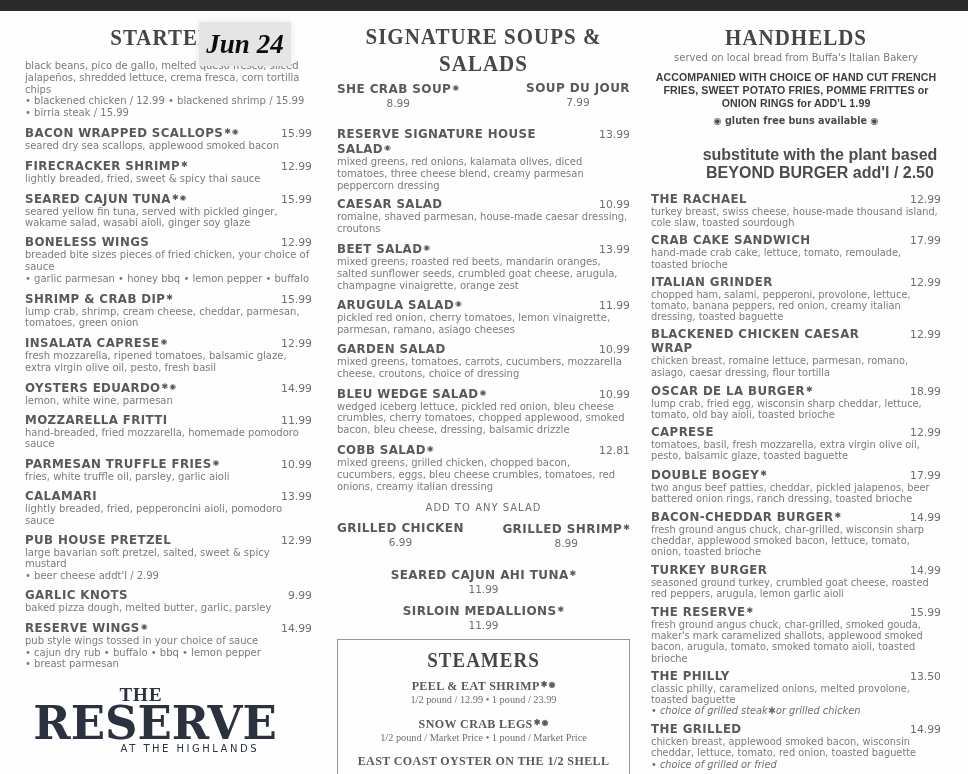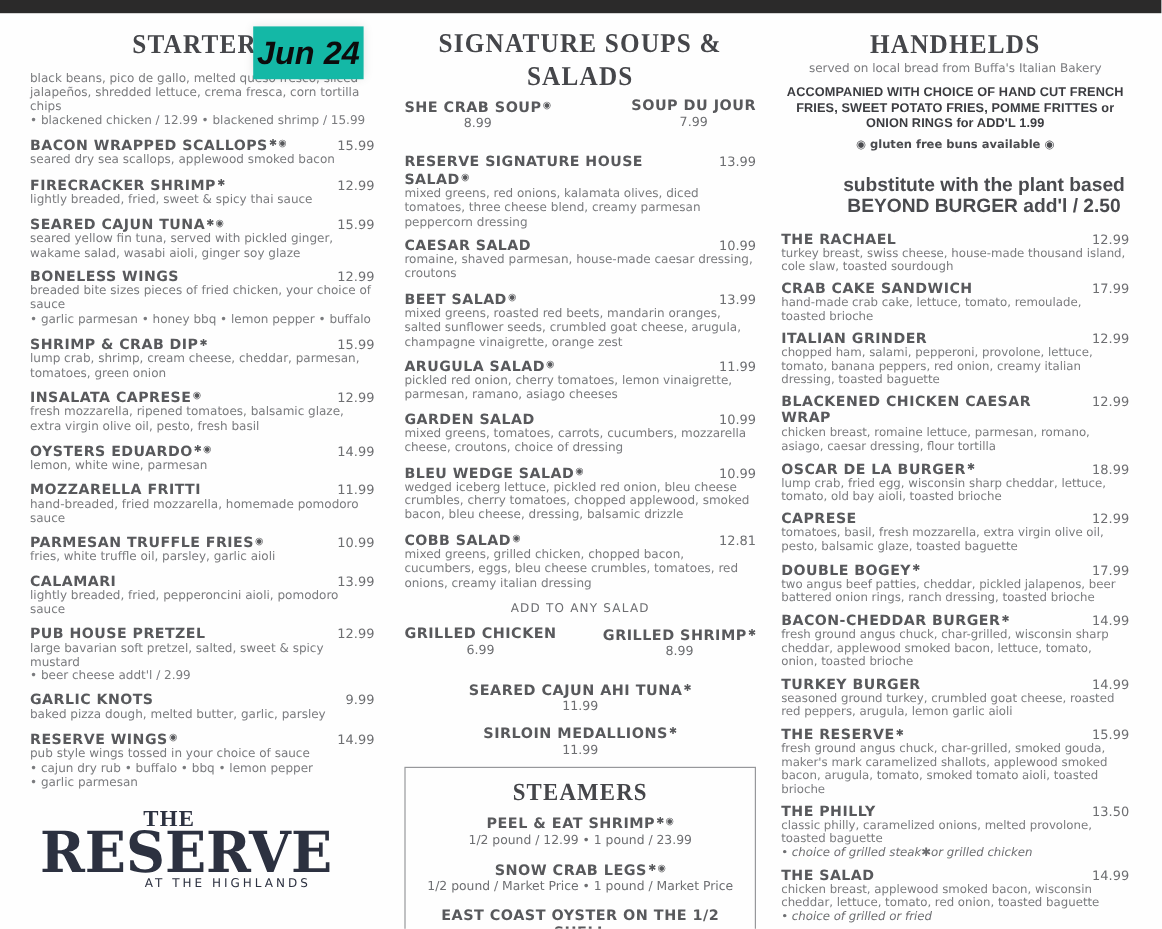--- a/index.html
+++ b/index.html
@@ -45,39 +45,39 @@
   .cline{font-size:10.3px;color:#6d6e71;margin-top:1px;}
 
   .add-label{
     text-align:center;font-size:10px;letter-spacing:1px;color:#6d6e71;
     margin:10px 0 8px 0;
   }
   .steam-box{
     border:1px solid #97989b;margin-top:8px;padding:10px 8px 14px 8px;
   }
   .steam-box .sec-title{font-size:19px;margin-bottom:10px;}
-  .steam-box .citem{margin-bottom:11px;}
+  .steam-box .citem{margin-bottom:11px;font-family:Liberation Serif, serif;}
 
   
   .hh-sub{text-align:center;font-size:10px;color:#7a7b7e;margin:2px 0 8px 0;}
   .hh-acc{
     font-family:"Liberation Sans", sans-serif;font-weight:700;
     text-align:center;font-size:10.6px;line-height:13px;color:#3b3c40;
     letter-spacing:.1px;margin-bottom:5px;
   }
   .hh-gf{text-align:center;font-weight:700;font-size:9.6px;color:#4a4b4f;margin-bottom:20px;}
   .hh-beyond{text-align:center;font-weight:700;font-size:16px;color:#4a4b4f;margin-bottom:10px;
     font-family:"Liberation Sans", sans-serif;margin-left:48px;}
 
   
   .stamp{
-    position:absolute;left:211px;top:22px;width:92px;height:44px;
-    background:#14b8a6;box-shadow:0 0 8px rgba(0,0,0,.10);
+    position:absolute;left:199px;top:22px;width:92px;height:44px;
+    background:#e5e5e5;box-shadow:0 0 8px rgba(0,0,0,.10);
     display:flex;align-items:center;justify-content:center;
-    font-family:Liberation Sans, sans-serif;font-style:italic;font-weight:700;
+    font-family:Liberation Serif, serif;font-style:italic;font-weight:700;
     font-size:27px;color:#0c0c0c;z-index:5;
   }
 
   
   .logo{margin-top:14px;width:260px;color:#2c3140;}
   .logo-the{
     font-family:"Liberation Serif", serif;font-weight:700;
     font-size:19px;letter-spacing:1px;text-align:center;
     margin-left:-28px;margin-bottom:-7px;
   }
@@ -97,20 +97,21 @@
 <div class="topbar"></div>
 
 <div class="stamp">Jun 24</div>
 
 <div id="col1" class="col">
   <div class="sec-title">STARTERS</div>
   <div id="starters-list">
       <div class="item">
         <div class="idesc">black beans, pico de gallo, melted queso fresco, sliced jalapeños, shredded lettuce, crema fresca, corn tortilla chips</div>
         <div class="idesc">• blackened chicken / 12.99 • blackened shrimp / 15.99</div>
+        <div class="idesc">• birria steak / 15.99</div>
       </div>
       <div class="item">
         <div class="irow">
           <span class="iname">BACON WRAPPED SCALLOPS<span class="sym">✱</span><span class="sym">◉</span></span>
           <span class="iprice">15.99</span>
         </div>
         <div class="idesc">seared dry sea scallops, applewood smoked bacon</div>
       </div>
       <div class="item">
         <div class="irow">
@@ -191,21 +192,21 @@
         </div>
         <div class="idesc">baked pizza dough, melted butter, garlic, parsley</div>
       </div>
       <div class="item">
         <div class="irow">
           <span class="iname">RESERVE WINGS<span class="sym">◉</span></span>
           <span class="iprice">14.99</span>
         </div>
         <div class="idesc">pub style wings tossed in your choice of sauce</div>
         <div class="idesc">• cajun dry rub • buffalo • bbq • lemon pepper</div>
-        <div class="idesc">• garlic  parmesan</div>
+        <div class="idesc">• breast  parmesan</div>
       </div>
     </div>
   <div class="logo">
     <div class="logo-the">THE</div>
     <div class="logo-name">RESERVE</div>
     <div class="logo-tag">AT THE HIGHLANDS</div>
   </div>
 </div>
 
 <div id="col2" class="col">
@@ -391,21 +392,21 @@
       <div class="item">
         <div class="irow">
           <span class="iname">THE PHILLY</span>
           <span class="iprice">13.50</span>
         </div>
         <div class="idesc">classic philly, caramelized onions, melted provolone, toasted baguette</div>
         <div class="inote">• choice of grilled steak✱or grilled chicken</div>
       </div>
       <div class="item">
         <div class="irow">
-          <span class="iname">THE SALAD</span>
+          <span class="iname">THE GRILLED</span>
           <span class="iprice">14.99</span>
         </div>
         <div class="idesc">chicken breast, applewood smoked bacon, wisconsin cheddar, lettuce, tomato, red onion, toasted baguette</div>
         <div class="inote">• choice of grilled or fried</div>
       </div>
       <div class="item">
         <div class="irow">
           <span class="iname">REUBEN</span>
           <span class="iprice">13.99</span>
         </div>

